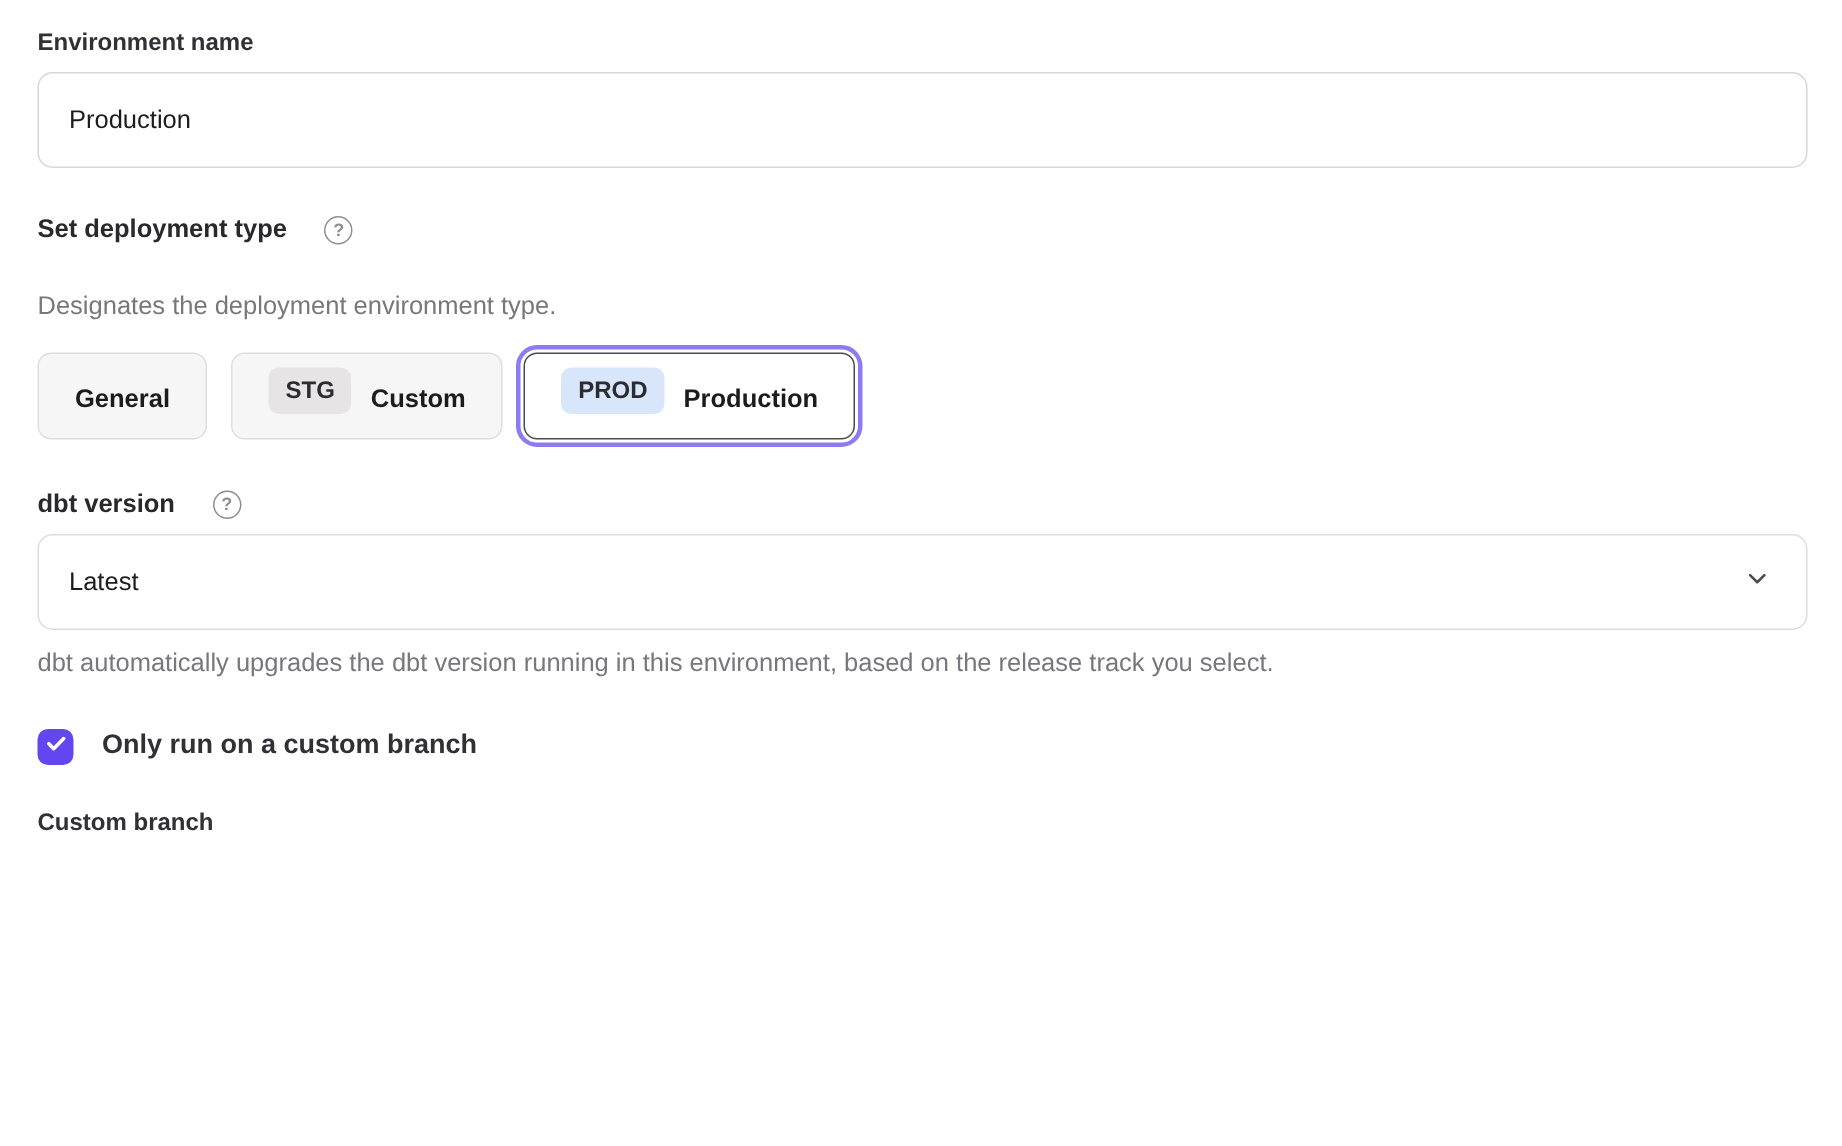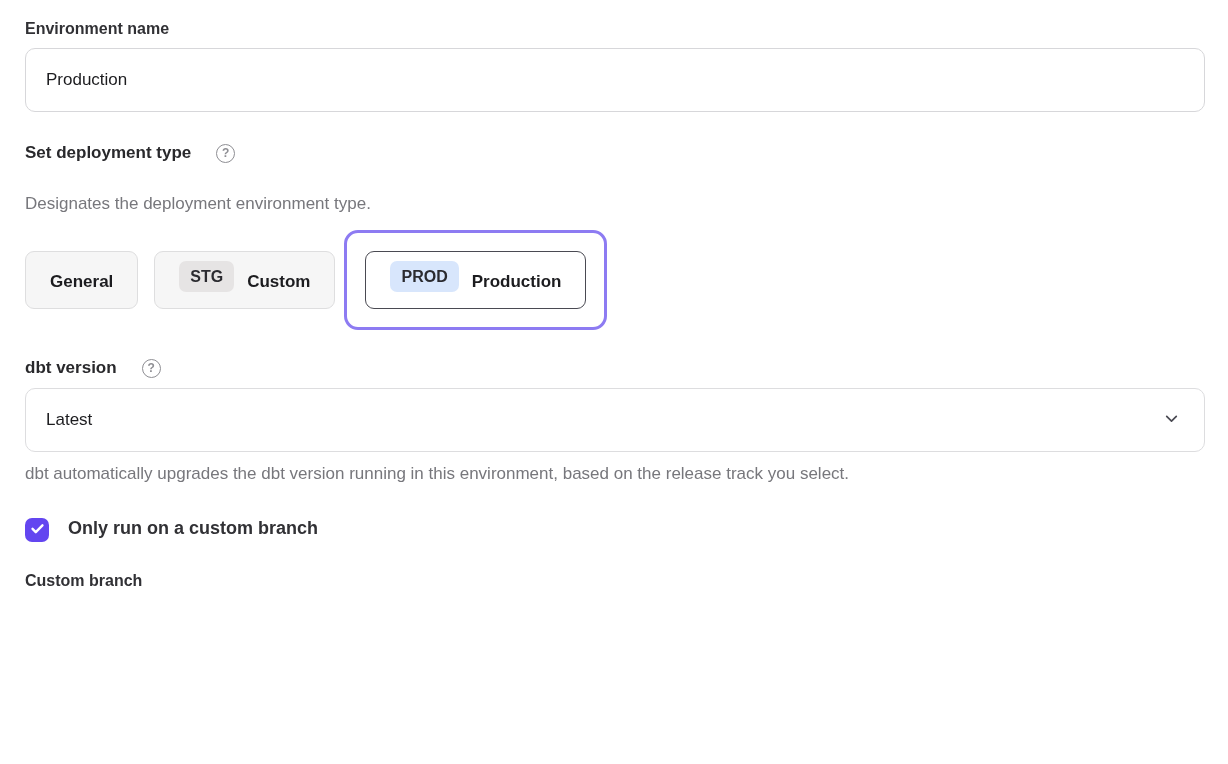--- a/index.html
+++ b/index.html
@@ -110,21 +110,21 @@
   .selected-wrap {
     border: 3px solid #8d7bf2;
     border-radius: 14px;
     padding: 2px;
     background: #ffffff;
     display: inline-flex;
   }
   .type-btn.selected {
     background: #ffffff;
     border: 1px solid #4a4a52;
-    margin: 16px;
+    margin: 0;
   }
   .gap16 { width: 16px; }
   .gap9  { width: 9px; }
 
   .checkbox-row {
     display: flex;
     align-items: flex-start;
     gap: 19px;
     margin-top: 33px;
   }

